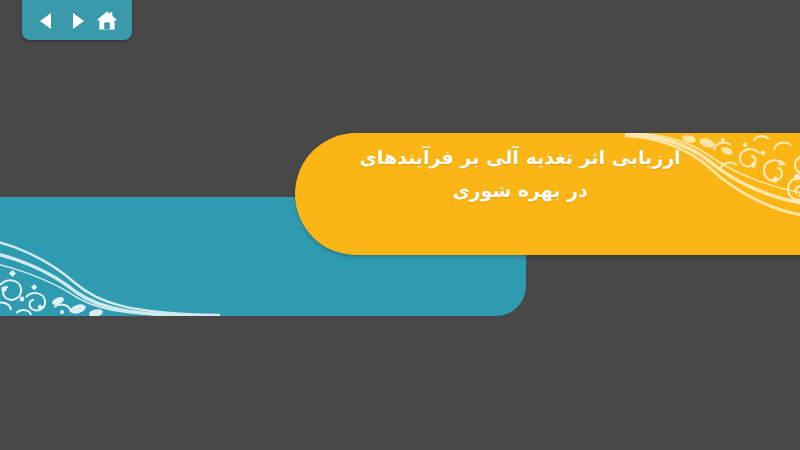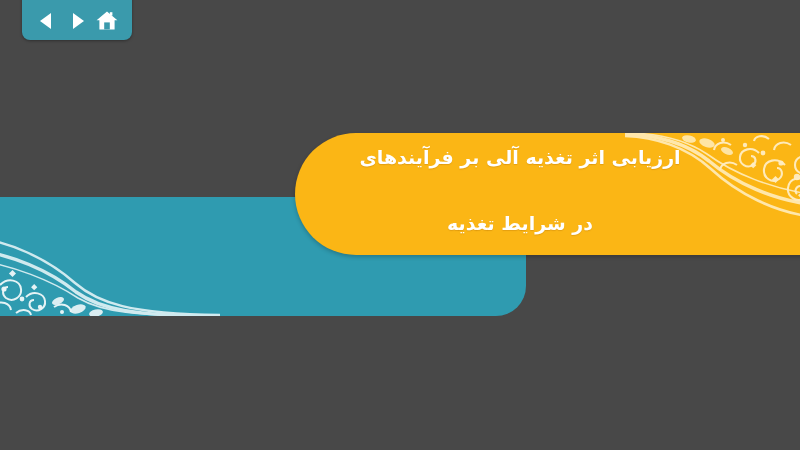--- a/index.html
+++ b/index.html
@@ -78,21 +78,20 @@
     position:absolute;
     left:300px; top:137px;
     width:440px; height:112px;
     direction:rtl;
     text-align:center;
     display:flex;
     flex-direction:column;
     justify-content:flex-start;
     padding-top:4px;
     z-index:5;
-    gap:33px;
   }
   .title-line {
     color:#FFFFFF;
     font-size:19px;
     font-weight:bold;
     line-height:33px;
     white-space:nowrap;
     text-shadow:0 1px 1px rgba(160,90,0,.25);
     font-family:"DejaVu Sans", sans-serif;
   }
@@ -192,16 +191,16 @@
       <g fill="#FFF3D0" opacity="0.9">
         <ellipse cx="82" cy="10" rx="8" ry="4.2" transform="rotate(18 82 10)"></ellipse>
         <ellipse cx="64" cy="6" rx="7" ry="3.6" transform="rotate(12 64 6)"></ellipse>
         <ellipse cx="102" cy="18" rx="6.4" ry="3.4" transform="rotate(24 102 18)"></ellipse>
       </g>
     </svg>
   </div>
 
   <div id="title-block">
     <div class="title-line">ارزیابی اثر تغذیه آلی بر فرآیندهای</div>
-    <div class="title-line">در شرایط تغذیه</div>
+    <div class="title-line">در بهره شوری</div>
   </div>
 
 </div>
 
 </body></html>

